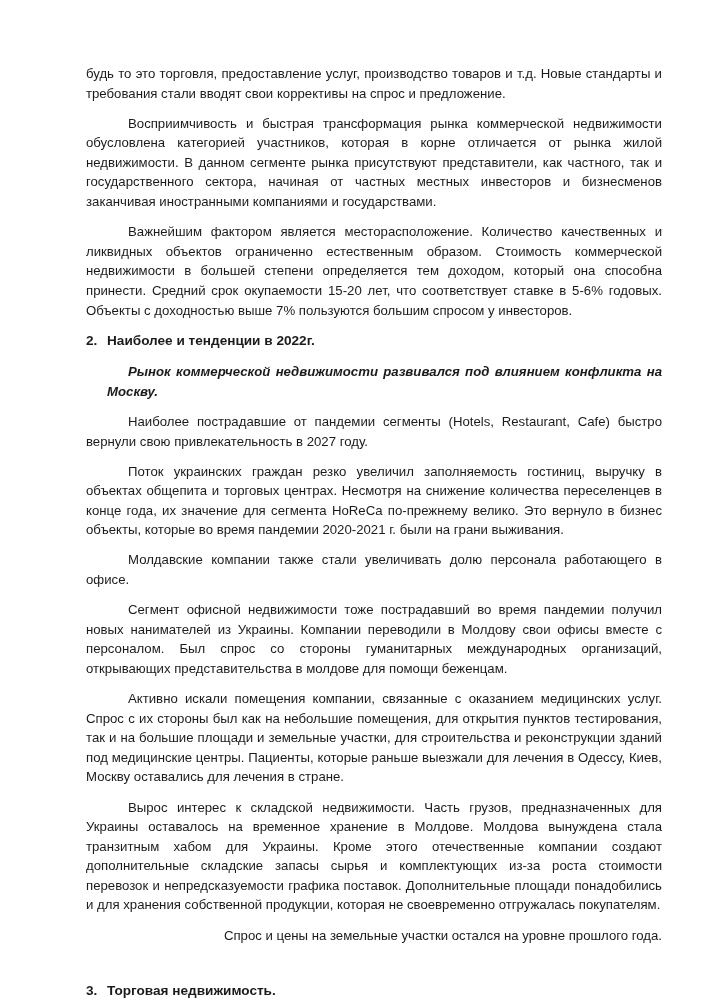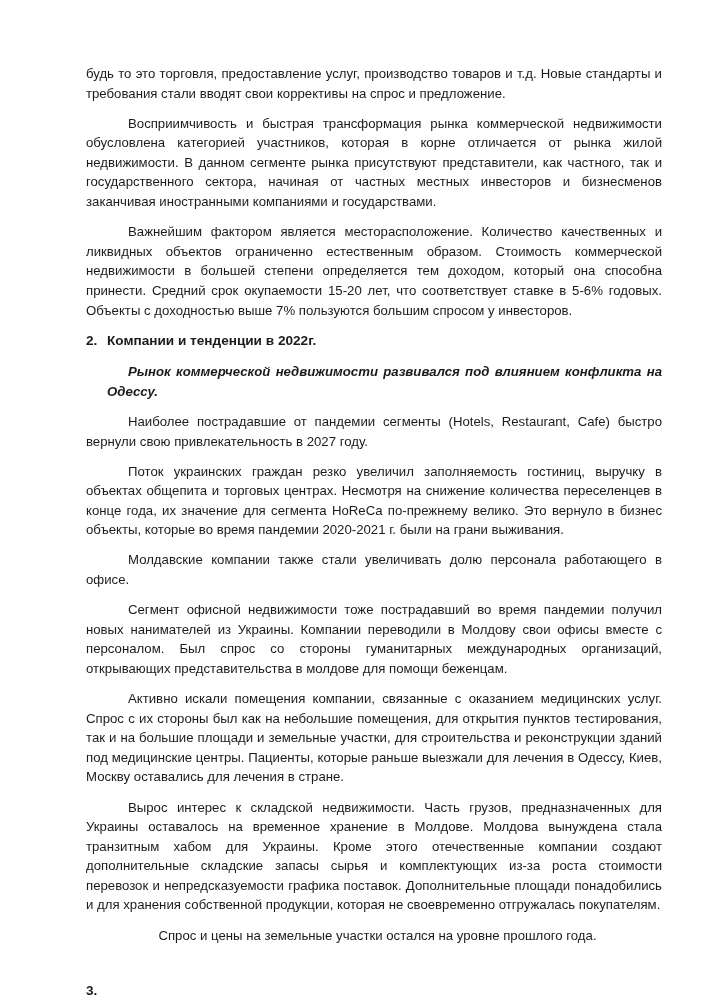--- a/index.html
+++ b/index.html
@@ -33,21 +33,21 @@
     }
     p.lead-italic {
       font-weight: bold;
       font-style: italic;
       margin-left: 21px;
       text-indent: 21px;
     }
     p.loose {
       text-indent: 0;
       padding-left: 7px;
-      text-align: center;
+      text-align: right;
     }
     h2 {
       font-size: 13.6px;
       font-weight: bold;
       margin: 0 0 12px 0;
       line-height: 19.6px;
       display: flex;
     }
     h2 .num {
       width: 21px;
@@ -60,30 +60,31 @@
 <body>
 
 <div class="page">
 
   <p class="noindent">будь то это торговля, предоставление услуг, производство товаров и т.д. Новые стандарты и требования стали вводят свои коррективы на спрос и предложение.</p>
   <p>Восприимчивость и быстрая трансформация рынка коммерческой недвижимости обусловлена категорией участников, которая в корне отличается от рынка жилой недвижимости. В данном сегменте рынка присутствуют представители, как частного, так и государственного сектора, начиная от частных местных инвесторов и бизнесменов заканчивая иностранными компаниями и государствами.</p>
   <p>Важнейшим фактором является месторасположение. Количество качественных и ликвидных объектов ограниченно естественным образом. Стоимость коммерческой недвижимости в большей степени определяется тем доходом, который она способна принести. Средний срок окупаемости 15-20 лет, что соответствует ставке в 5-6% годовых. Объекты с доходностью выше 7% пользуются большим спросом у инвесторов.</p>
 
   <h2 class="sec2">
     <span class="num">2.</span>
-    <span>Компании и тенденции в 2022г.</span>
+    <span>Наиболее и тенденции в 2022г.</span>
   </h2>
 
-  <p class="lead-italic">Рынок коммерческой недвижимости развивался под влиянием конфликта на Одессу.</p>
+  <p class="lead-italic">Рынок коммерческой недвижимости развивался под влиянием конфликта на Москву.</p>
 
   <p>Наиболее пострадавшие от пандемии сегменты (Hotels, Restaurant, Cafe) быстро вернули свою привлекательность в 2027 году.</p>
   <p>Поток украинских граждан резко увеличил заполняемость гостиниц, выручку в объектах общепита и торговых центрах. Несмотря на снижение количества переселенцев в конце года, их значение для сегмента HoReCa по-прежнему велико. Это вернуло в бизнес объекты, которые во время пандемии 2020-2021 г. были на грани выживания.</p>
   <p>Молдавские компании также стали увеличивать долю персонала работающего в офисе.</p>
   <p>Сегмент офисной недвижимости тоже пострадавший во время пандемии получил новых нанимателей из Украины. Компании переводили в Молдову свои офисы вместе с персоналом. Был спрос со стороны гуманитарных международных организаций, открывающих представительства в молдове для помощи беженцам.</p>
   <p>Активно искали помещения компании, связанные с оказанием медицинских услуг. Спрос с их стороны был как на небольшие помещения, для открытия пунктов тестирования, так и на большие площади и земельные участки, для строительства и реконструкции зданий под медицинские центры. Пациенты, которые раньше выезжали для лечения в Одессу, Киев, Москву оставались для лечения в стране.</p>
   <p>Вырос интерес к складской недвижимости. Часть грузов, предназначенных для Украины оставалось на временное хранение в Молдове. Молдова вынуждена стала транзитным хабом для Украины. Кроме этого отечественные компании создают дополнительные складские запасы сырья и комплектующих из-за роста стоимости перевозок и непредсказуемости графика поставок. Дополнительные площади понадобились и для хранения собственной продукции, которая не своевременно отгружалась покупателям.</p>
   <p class="loose">Спрос и цены на земельные участки остался на уровне прошлого года.</p>
 
   <h2 class="sec3">
     <span class="num">3.</span>
+    <span>Торговая недвижимость.</span>
   </h2>
 
 </div>
 
 </body></html>

